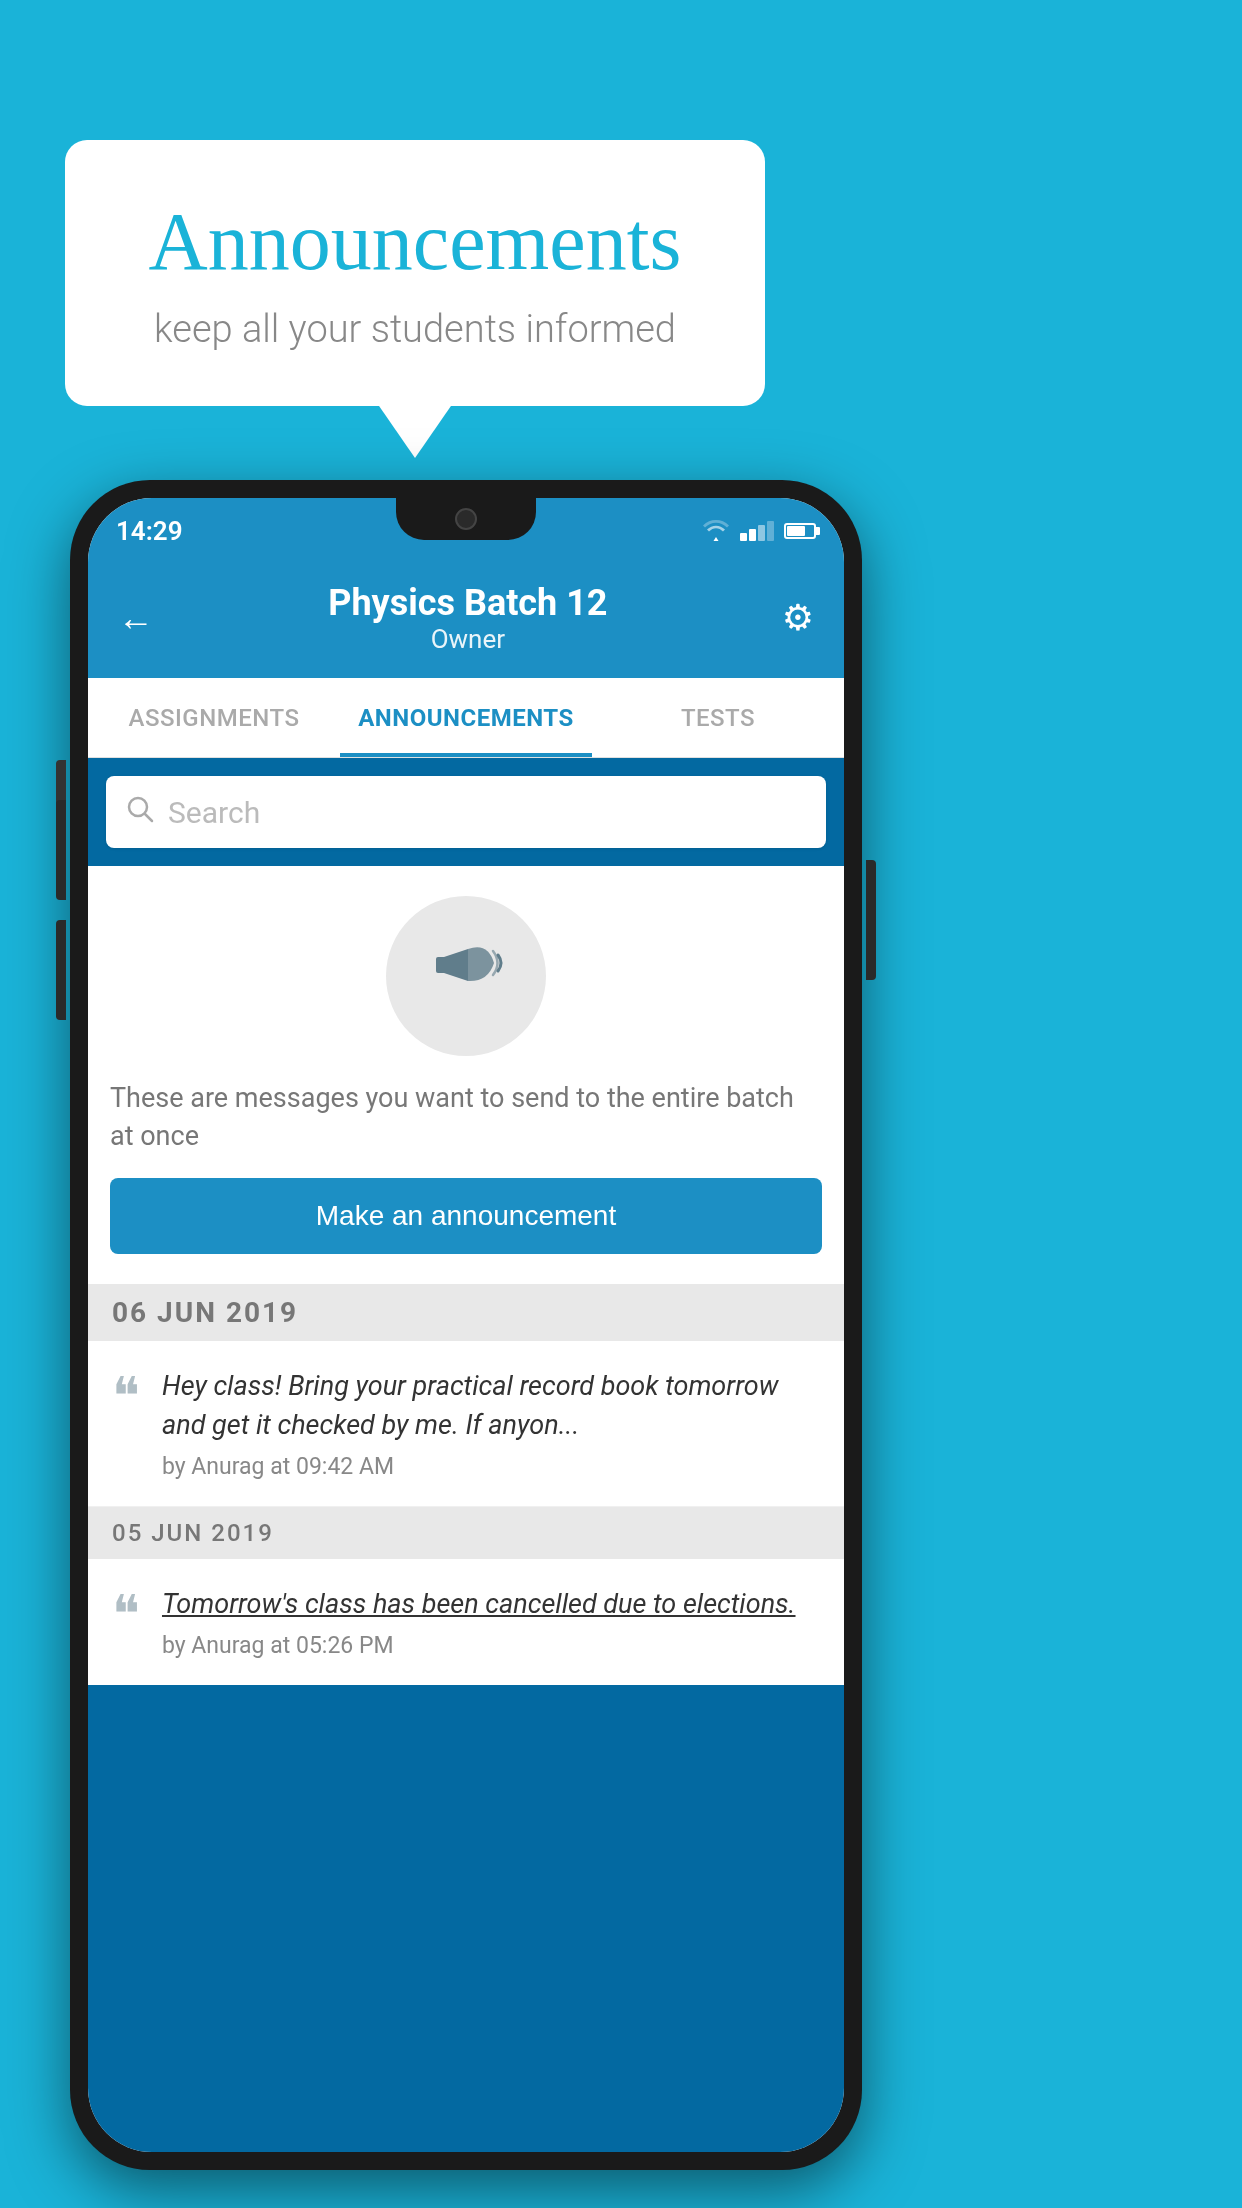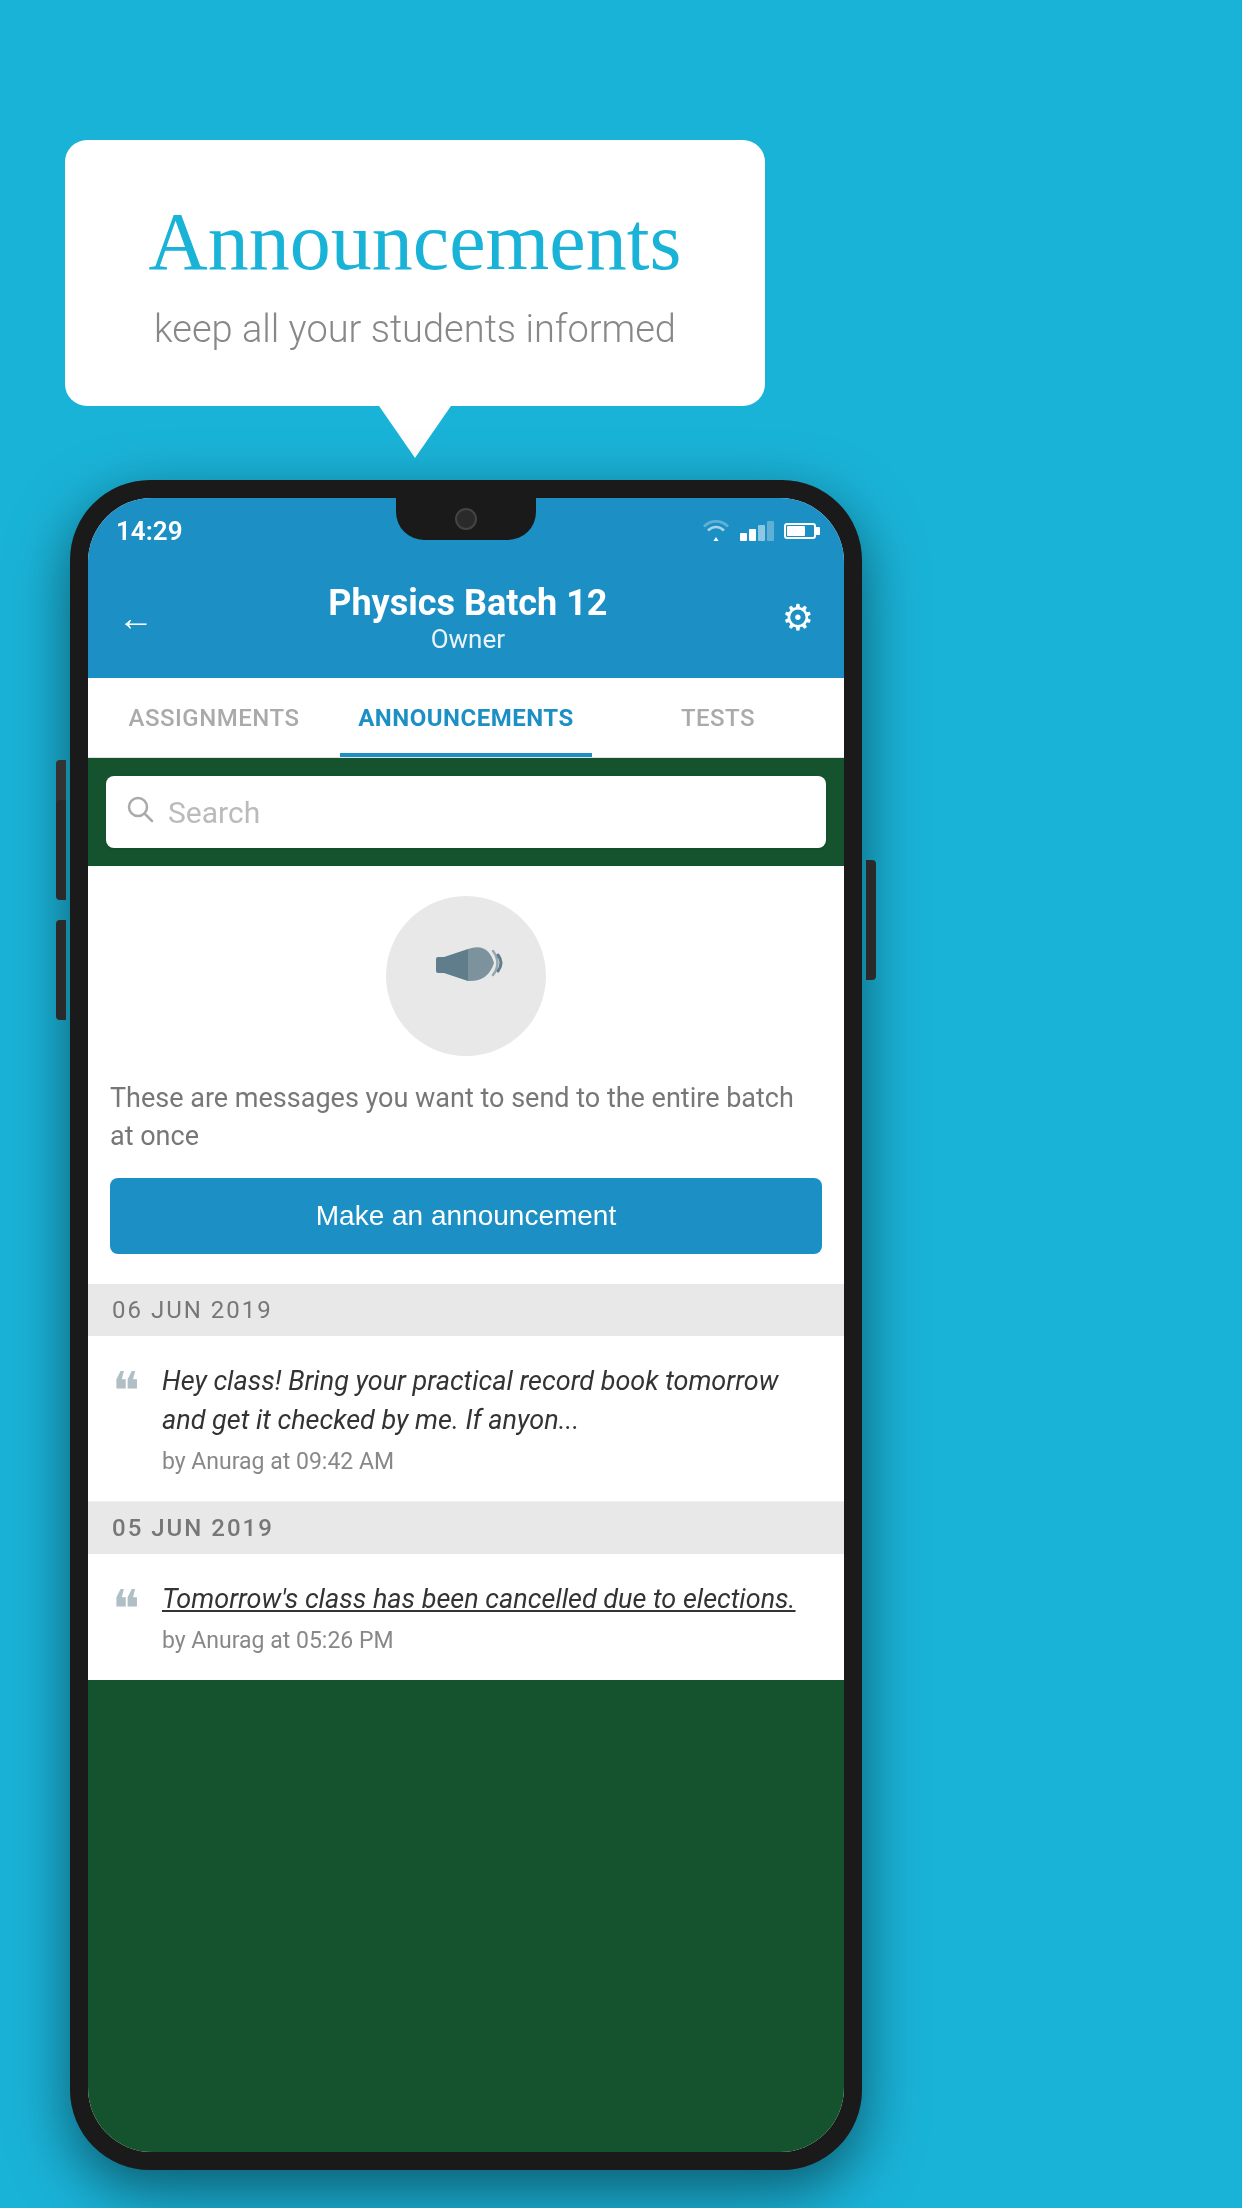--- a/index.html
+++ b/index.html
@@ -306,21 +306,21 @@
       background: #1c8fc4;
     }
 
     
     .content-area {
       position: absolute;
       top: 260px;
       left: 0;
       right: 0;
       bottom: 0;
-      background: #14532d;
+      background: #0369a1;
       overflow: hidden;
     }
 
     
     .search-bar {
       margin: 18px 18px 0 18px;
       background: white;
       border-radius: 8px;
       height: 72px;
       display: flex;
@@ -387,23 +387,23 @@
       font-size: 28px;
       font-weight: 500;
       cursor: pointer;
       width: 100%;
     }
 
     
     .date-divider {
       background: #e8e8e8;
       padding: 12px 24px;
-      font-size: 24px;
+      font-size: 28px;
       color: #777;
-      font-weight: 400;
+      font-weight: 700;
       letter-spacing: 2px;
     }
 
     
     .announcement-item {
       background: white;
       padding: 26px 24px 26px 24px;
       display: flex;
       align-items: flex-start;
       gap: 22px;

